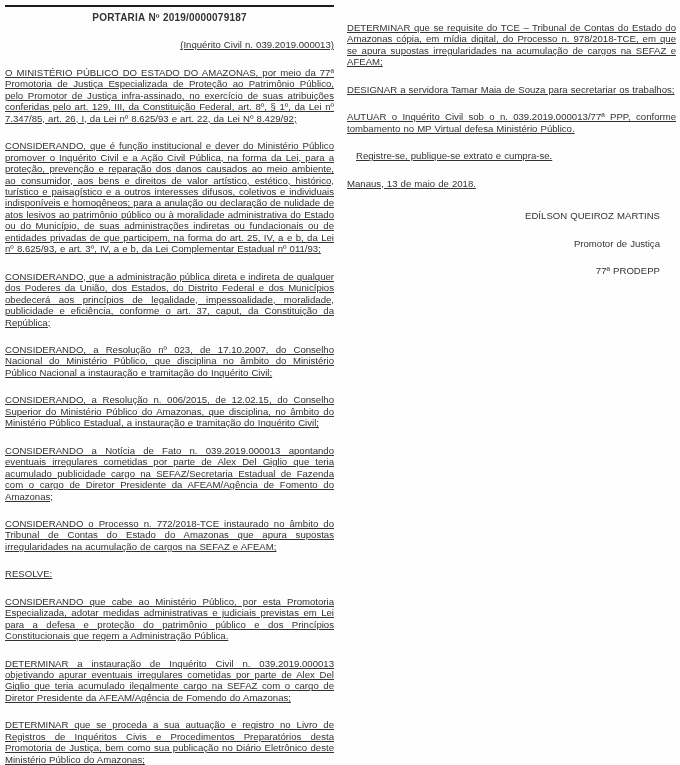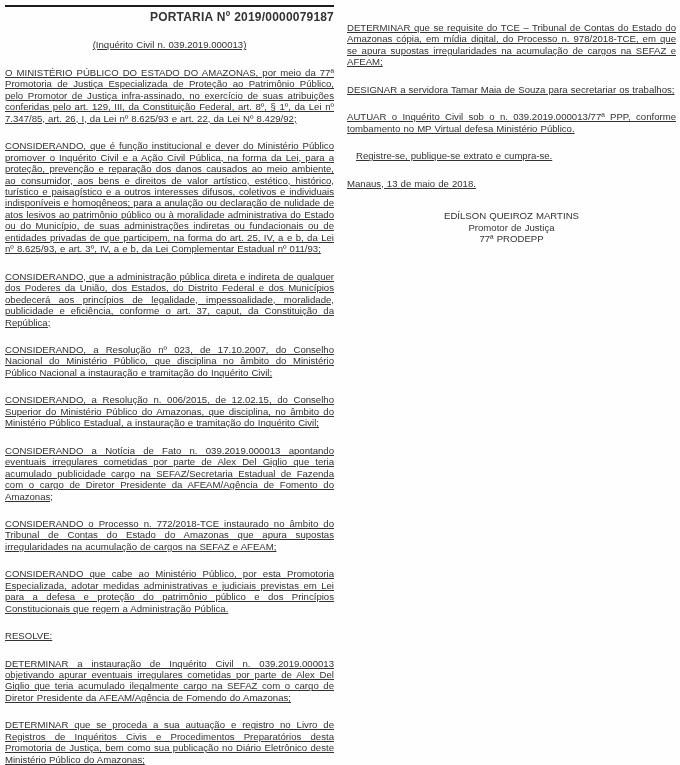--- a/index.html
+++ b/index.html
@@ -28,67 +28,67 @@
     text-align: justify;
     word-spacing: 0.4px;
   }
   .top-rule {
     border: none;
     border-top: 2px solid #1c1c1c;
     margin: 2px 0 5px 0;
   }
   .doc-title {
     font-weight: bold;
-    font-size: 12px;
+    font-size: 10px;
     letter-spacing: 0.2px;
     margin: 0 0 16px 0;
-    text-align: right;
+    text-align: center;
   }
   .subtitle {
     margin: 0 0 10px 0;
-    text-align: center;
+    text-align: right;
   }
   p.par {
     margin: 16px 0 11px 0;
     text-decoration: underline;
   }
   .right-col {
     padding-top: 3px;
   }
   .closing {
     margin-top: 13px;
     padding-left: 9px;
   }
   .signature {
     margin-top: 21px;
   }
   .signature .sig-line {
-    margin: 0;
-    text-align: center;
+    margin: 16px;
+    text-align: right;
   }
 </style>
 </head>
 <body>
 
 <div class="page">
   <div class="columns">
 
     <div class="col left-col">
       <hr class="top-rule">
       <div class="doc-title">PORTARIA Nº 2019/0000079187</div>
       <p class="par subtitle">(Inquérito Civil n. 039.2019.000013)</p>
       <p class="par">O MINISTÉRIO PÚBLICO DO ESTADO DO AMAZONAS, por meio da 77ª Promotoria de Justiça Especializada de Proteção ao Patrimônio Público, pelo Promotor de Justiça infra-assinado, no exercício de suas atribuições conferidas pelo art. 129, III, da Constituição Federal, art. 8º, § 1º, da Lei nº 7.347/85, art. 26, I, da Lei nº 8.625/93 e art. 22, da Lei Nº 8.429/92;</p>
       <p class="par">CONSIDERANDO, que é função institucional e dever do Ministério Público promover o Inquérito Civil e a Ação Civil Pública, na forma da Lei, para a proteção, prevenção e reparação dos danos causados ao meio ambiente, ao consumidor, aos bens e direitos de valor artístico, estético, histórico, turístico e paisagístico e a outros interesses difusos, coletivos e individuais indisponíveis e homogêneos; para a anulação ou declaração de nulidade de atos lesivos ao patrimônio público ou à moralidade administrativa do Estado ou do Município, de suas administrações indiretas ou fundacionais ou de entidades privadas de que participem, na forma do art. 25, IV, a e b, da Lei nº 8.625/93, e art. 3º, IV, a e b, da Lei Complementar Estadual nº 011/93;</p>
       <p class="par">CONSIDERANDO, que a administração pública direta e indireta de qualquer dos Poderes da União, dos Estados, do Distrito Federal e dos Municípios obedecerá aos princípios de legalidade, impessoalidade, moralidade, publicidade e eficiência, conforme o art. 37, caput, da Constituição da República;</p>
       <p class="par">CONSIDERANDO, a Resolução nº 023, de 17.10.2007, do Conselho Nacional do Ministério Público, que disciplina no âmbito do Ministério Público Nacional a instauração e tramitação do Inquérito Civil;</p>
       <p class="par">CONSIDERANDO, a Resolução n. 006/2015, de 12.02.15, do Conselho Superior do Ministério Público do Amazonas, que disciplina, no âmbito do Ministério Público Estadual, a instauração e tramitação do Inquérito Civil;</p>
       <p class="par">CONSIDERANDO a Notícia de Fato n. 039.2019.000013 apontando eventuais irregulares cometidas por parte de Alex Del Giglio que teria acumulado publicidade cargo na SEFAZ/Secretaria Estadual de Fazenda com o cargo de Diretor Presidente da AFEAM/Agência de Fomento do Amazonas;</p>
       <p class="par">CONSIDERANDO o Processo n. 772/2018-TCE instaurado no âmbito do Tribunal de Contas do Estado do Amazonas que apura supostas irregularidades na acumulação de cargos na SEFAZ e AFEAM;</p>
+      <p class="par">RESOLVE:</p>
       <p class="par">CONSIDERANDO que cabe ao Ministério Público, por esta Promotoria Especializada, adotar medidas administrativas e judiciais previstas em Lei para a defesa e proteção do patrimônio público e dos Princípios Constitucionais que regem a Administração Pública.</p>
-      <p class="par">RESOLVE:</p>
       <p class="par">DETERMINAR a instauração de Inquérito Civil n. 039.2019.000013 objetivando apurar eventuais irregulares cometidas por parte de Alex Del Giglio que teria acumulado ilegalmente cargo na SEFAZ com o cargo de Diretor Presidente da AFEAM/Agência de Fomendo do Amazonas;</p>
       <p class="par">DETERMINAR que se proceda a sua autuação e registro no Livro de Registros de Inquéritos Civis e Procedimentos Preparatórios desta Promotoria de Justiça, bem como sua publicação no Diário Eletrônico deste Ministério Público do Amazonas;</p>
     </div>
 
     <div class="col right-col">
       <p class="par">DETERMINAR que se requisite do TCE – Tribunal de Contas do Estado do Amazonas cópia, em mídia digital, do Processo n. 978/2018-TCE, em que se apura supostas irregularidades na acumulação de cargos na SEFAZ e AFEAM;</p>
       <p class="par">DESIGNAR a servidora Tamar Maia de Souza para secretariar os trabalhos;</p>
       <p class="par">AUTUAR o Inquérito Civil sob o n. 039.2019.000013/77ª PPP, conforme tombamento no MP Virtual defesa Ministério Público.</p>
       <p class="par closing">Registre-se, publique-se extrato e cumpra-se.</p>
       <p class="par dateline">Manaus, 13 de maio de 2018.</p>

